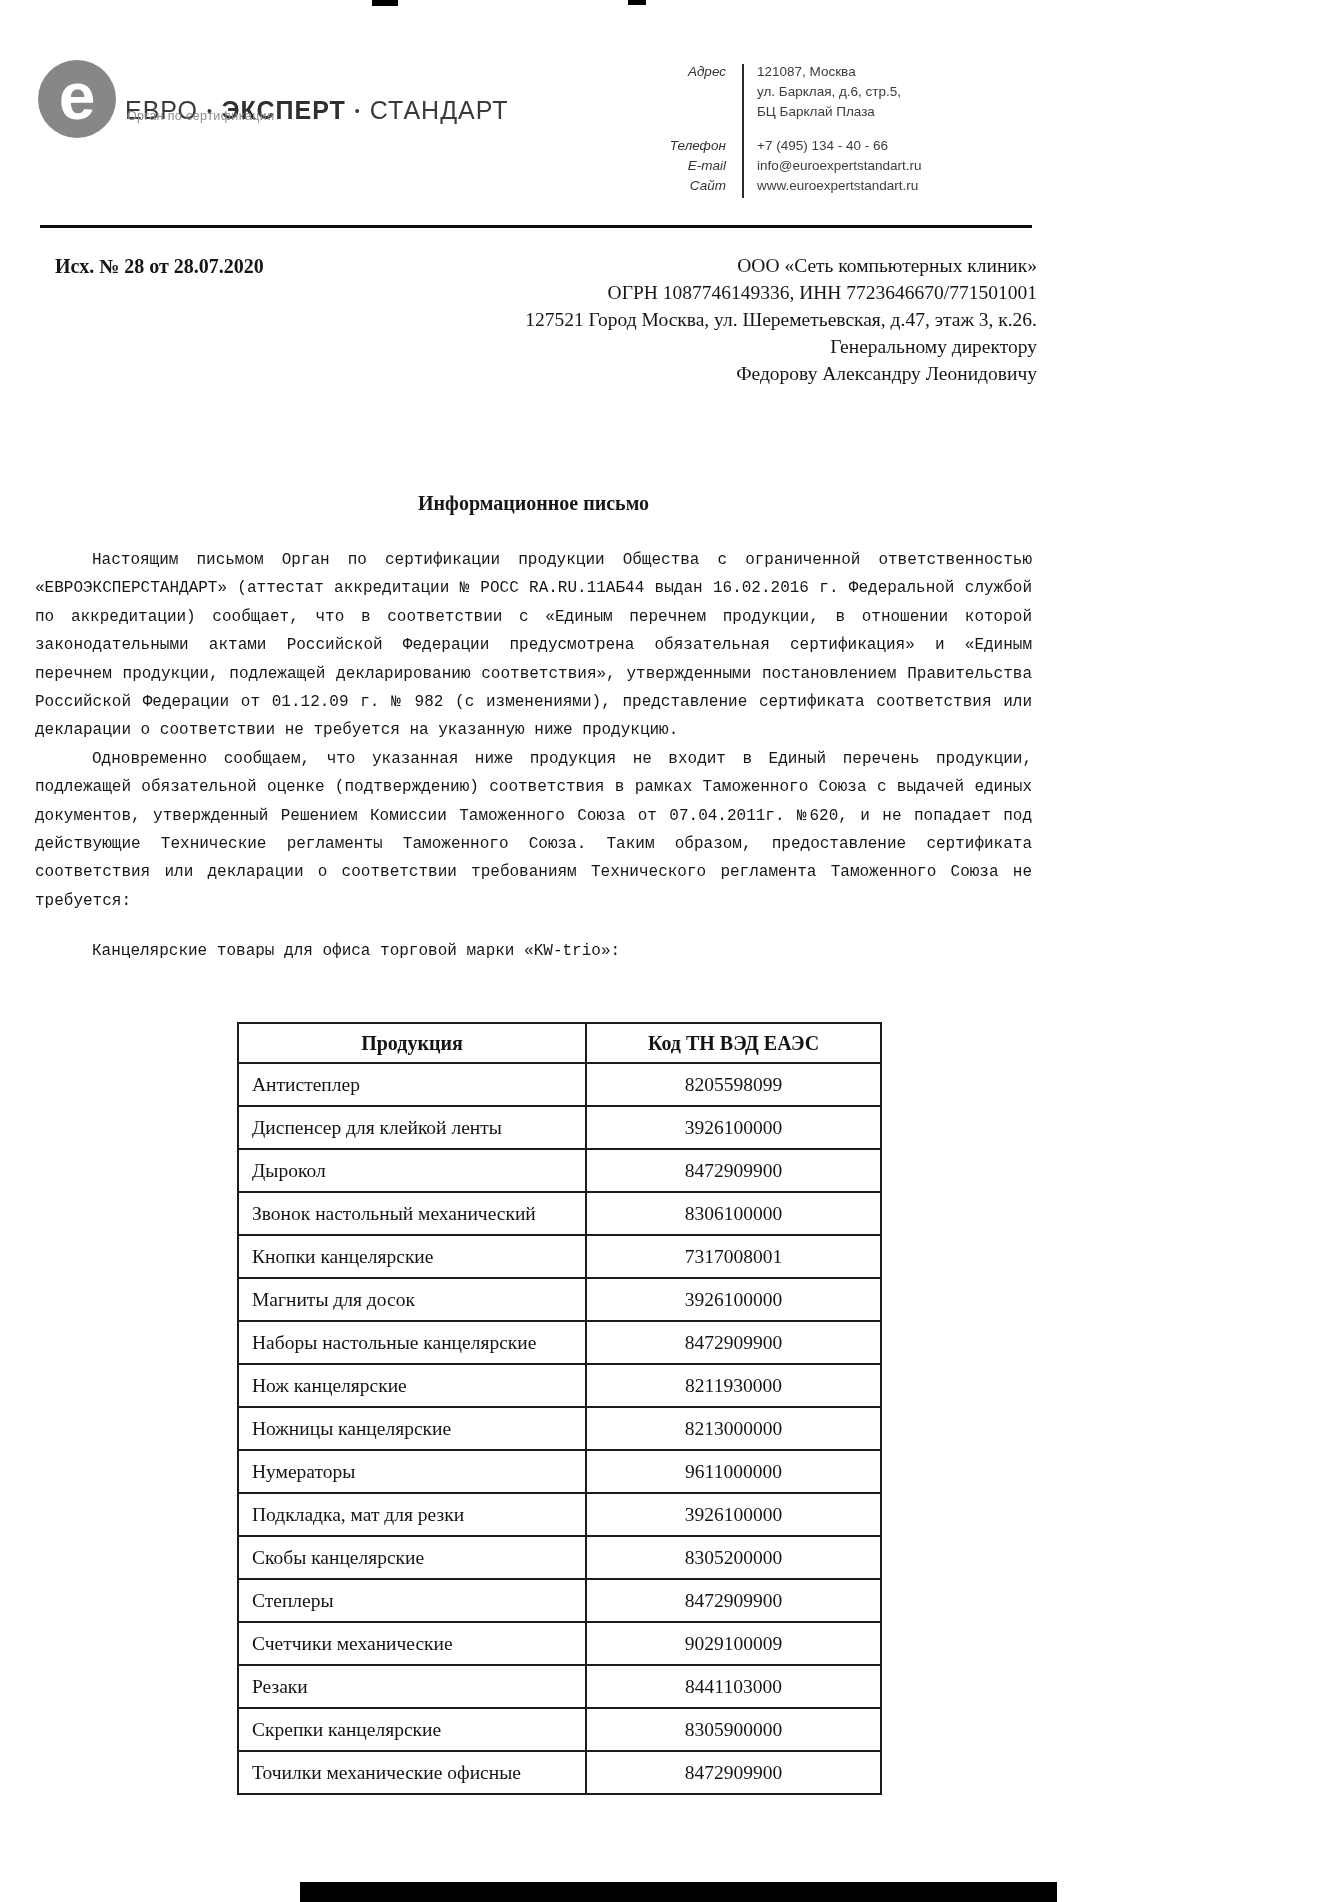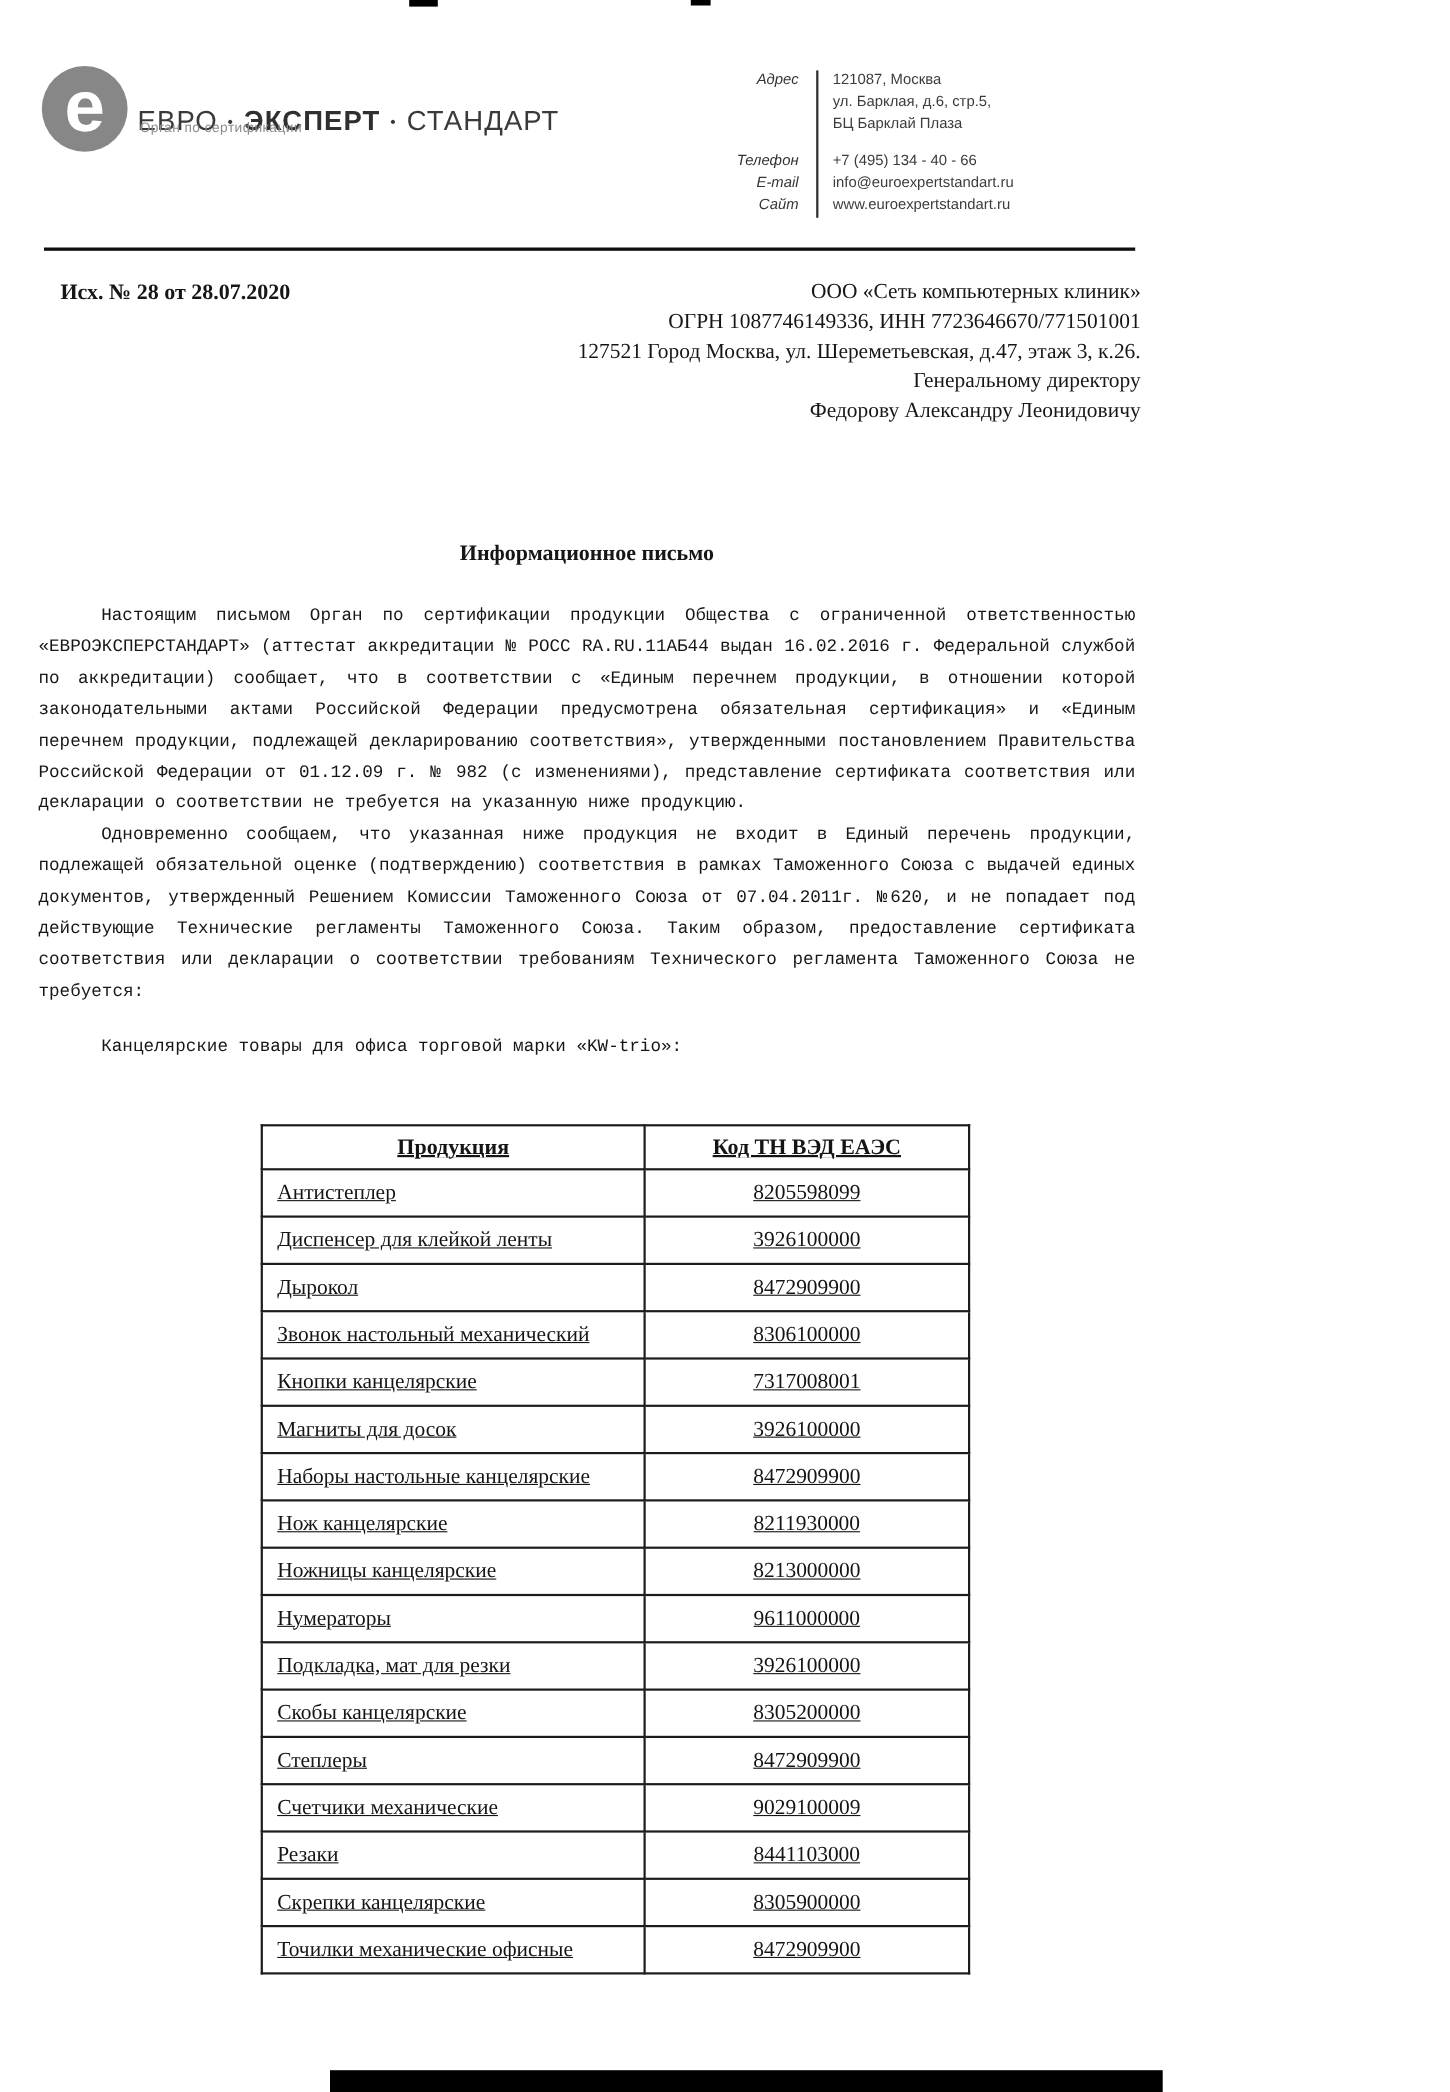--- a/index.html
+++ b/index.html
@@ -63,21 +63,21 @@
     margin:0; font-size:16px; line-height:28.4px;
     text-align:justify; text-indent:57px;font-family:Liberation Mono, monospace;
   }
   .bodytext p.intro { text-align:left; margin-top:22px; }
 
   table.products {
     position:absolute; left:237px; top:1022px;
     border-collapse:collapse; table-layout:fixed; width:643px;
     font-size:19.5px; color:#141414;
   }
-  table.products th, table.products td { border:2px solid #1c1c1c;text-decoration:underline; }
+  table.products th, table.products td { border:2px solid #1c1c1c; }
   table.products th {
     height:38px; font-size:20px; font-weight:bold; text-align:center; padding:0;
   }
   table.products td { height:41px; padding:0; }
   table.products td:first-child { padding-left:13px; text-align:left; }
   table.products td:last-child, table.products th:last-child { text-align:center; }
   col.c1 { width:348px; } col.c2 { width:295px; }
 </style>
 </head>
 <body>

